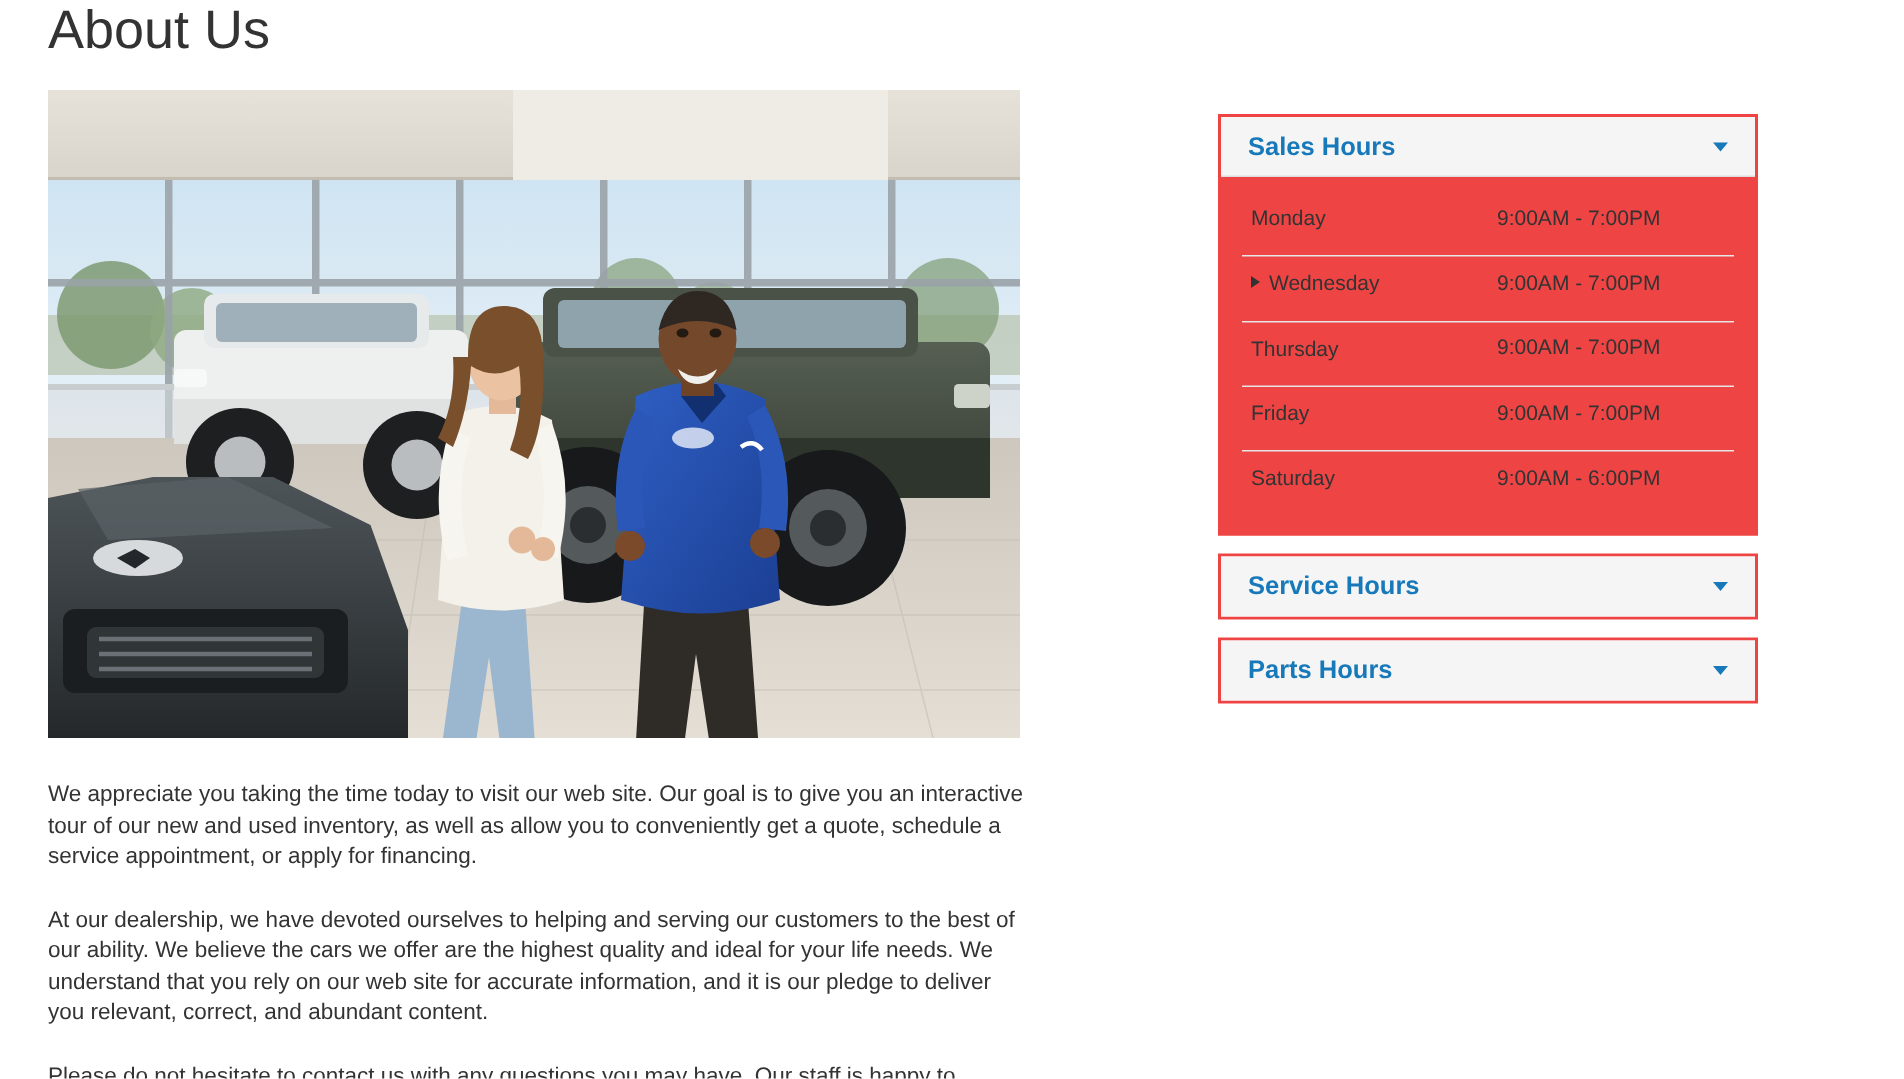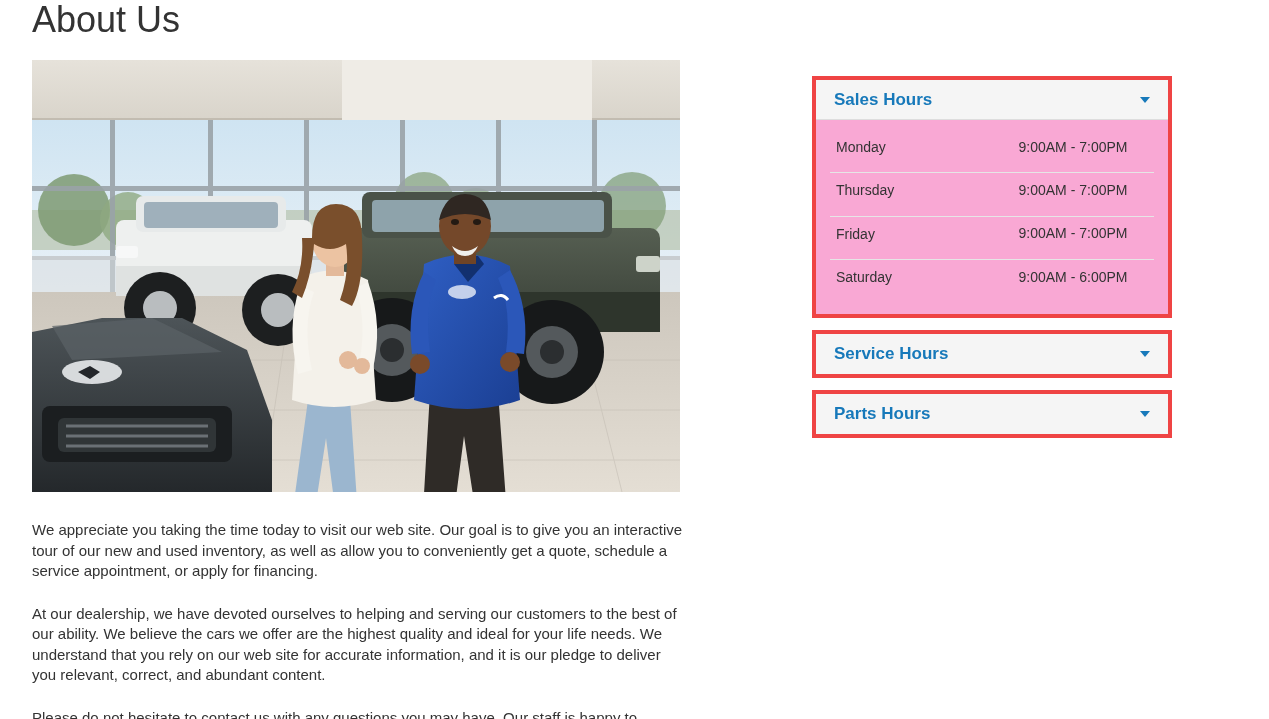--- a/index.html
+++ b/index.html
@@ -66,22 +66,22 @@
 
   
   .right-col {
     position: absolute;
     left: 812px;
     top: 76px;
     width: 360px;
   }
 
   .panel {
-    border: 4px solid #ef4444;
-    background: #f9a8d4;
+    border: 2px solid #ef4444;
+    background: #ef4444;
     margin-bottom: 12px;
   }
   .panel-header {
     height: 40px;
     background: #f5f5f5;
     border-bottom: 1px solid #dddddd;
     display: flex;
     align-items: center;
     justify-content: space-between;
     padding: 0 18px 0 18px;
@@ -110,21 +110,21 @@
     border-collapse: collapse;
   }
   table.hours td {
     font-size: 14px;
     color: #333333;
     padding: 8px 6px 17px 6px;
     border-bottom: 1px solid #e6e6e6;
   }
   table.hours tr:last-child td { border-bottom: none; }
   td.day { width: 50%; position: relative; }
-  td.time { width: 50%; text-align: center; }
+  td.time { width: 50%; }
 
   .today-marker {
     display: inline-block;
     width: 0;
     height: 0;
     border-top: 4.5px solid transparent;
     border-bottom: 4.5px solid transparent;
     border-left: 6px solid #333333;
     margin-right: 6px;
     vertical-align: middle;
@@ -311,20 +311,24 @@
         <span class="caret"></span>
       </div>
       <div class="panel-body">
         <table class="hours">
           <tbody>
             <tr>
               <td class="day"><span class="day-label">Monday</span></td>
               <td class="time">9:00AM - 7:00PM</td>
             </tr>
             <tr>
+              <td class="day"><span class="today-marker"></span><span class="day-label">Wednesday</span></td>
+              <td class="time">9:00AM - 7:00PM</td>
+            </tr>
+            <tr>
               <td class="day"><span class="day-label">Thursday</span></td>
               <td class="time">9:00AM - 7:00PM</td>
             </tr>
             <tr>
               <td class="day"><span class="day-label">Friday</span></td>
               <td class="time">9:00AM - 7:00PM</td>
             </tr>
             <tr>
               <td class="day"><span class="day-label">Saturday</span></td>
               <td class="time">9:00AM - 6:00PM</td>

